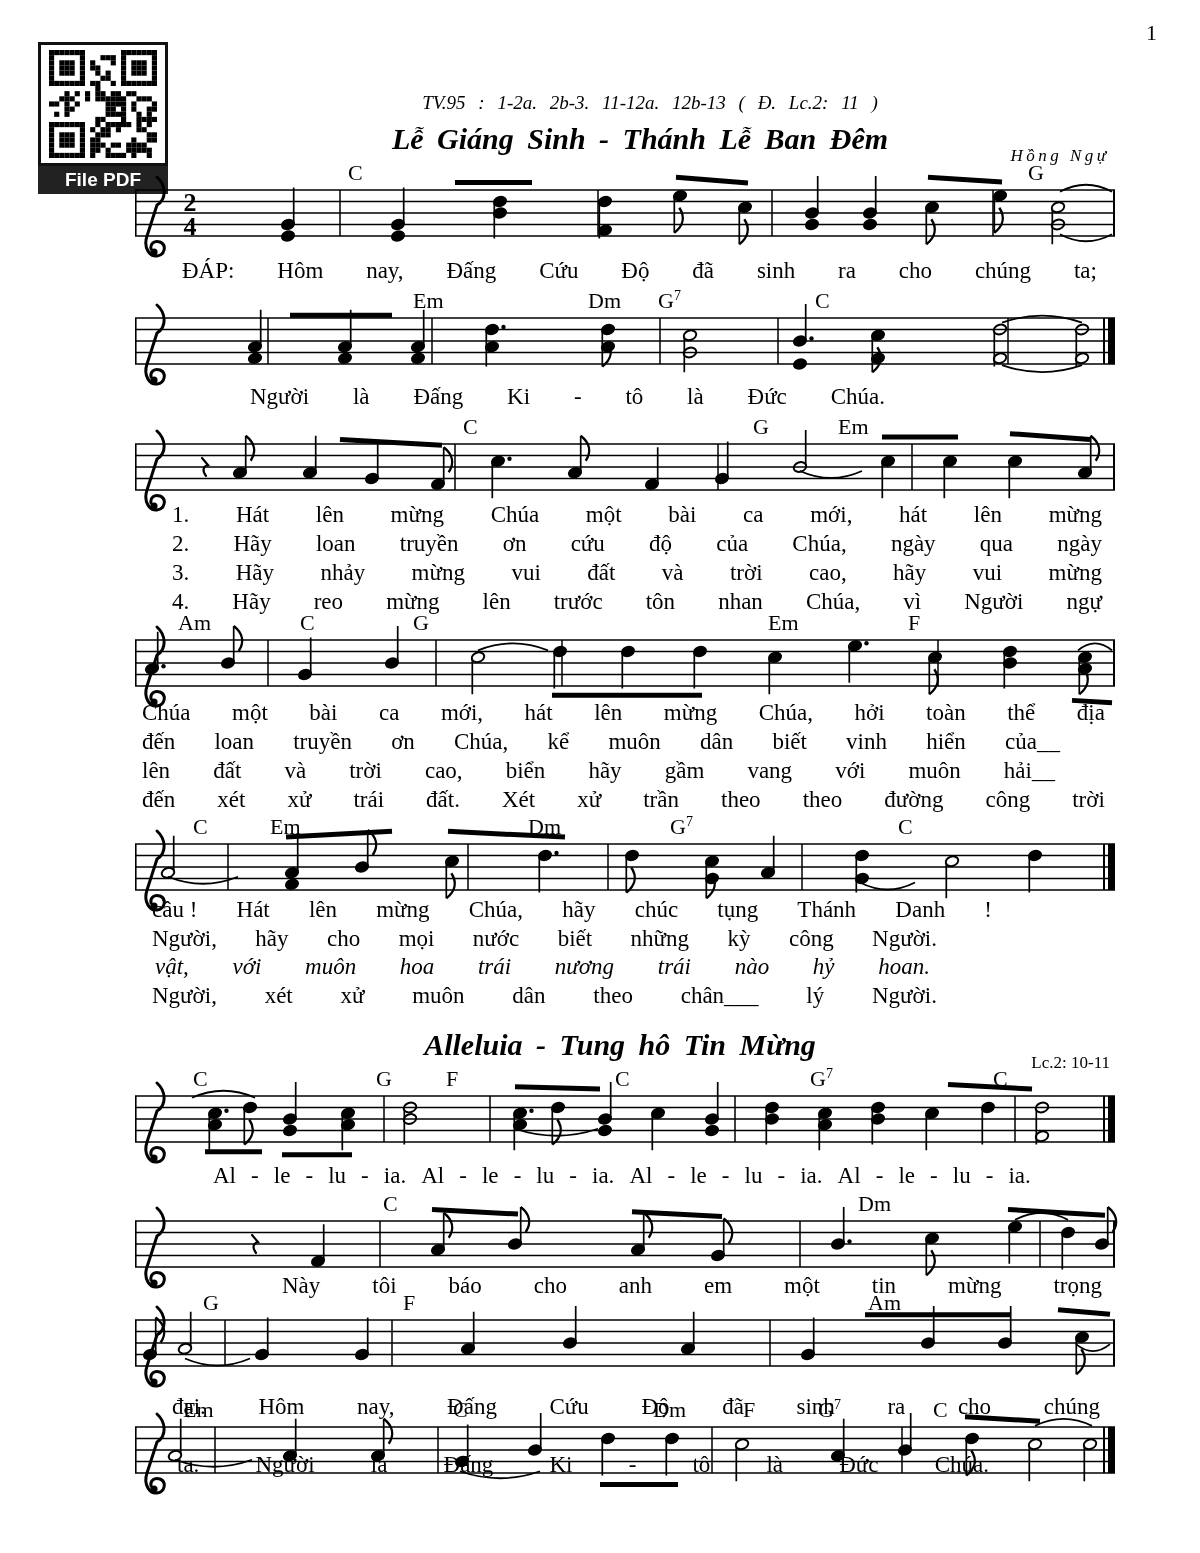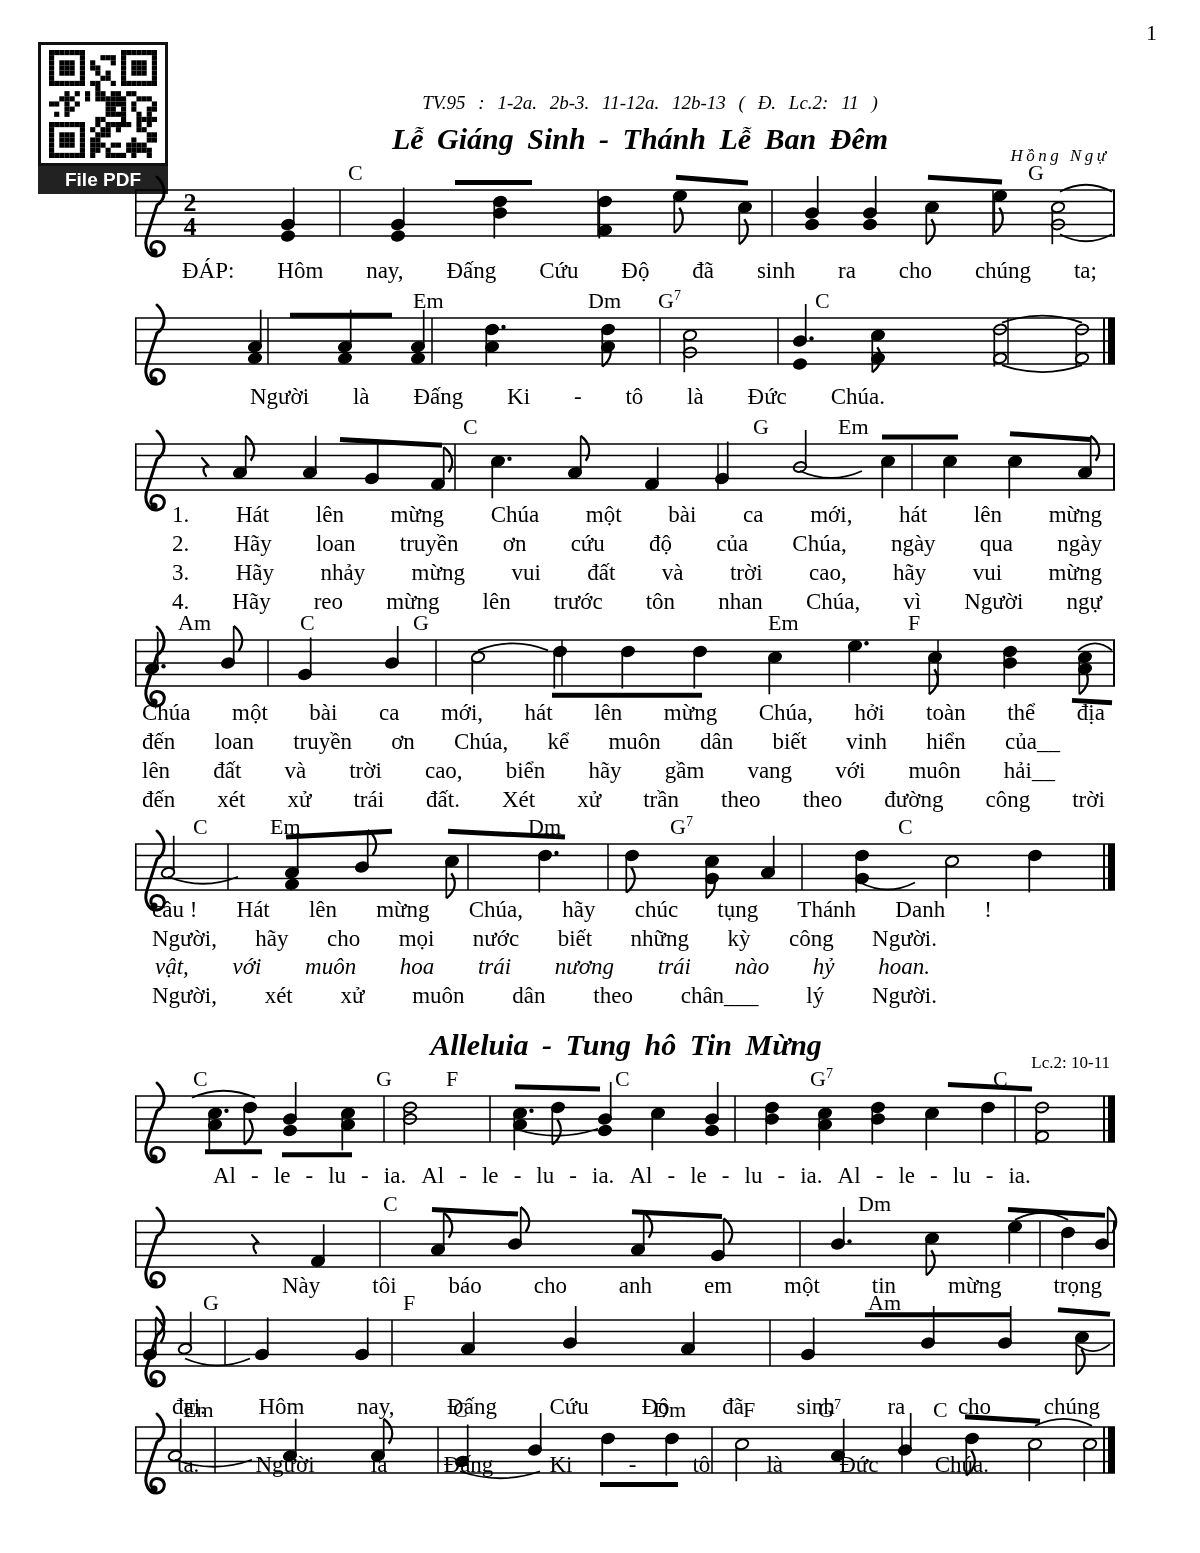--- a/index.html
+++ b/index.html
@@ -10,21 +10,21 @@
   .abs{position:absolute;}
   
   .page-number{left:1146px;top:20px;font-size:22px;}
   .title-wrap{left:160px;top:34px;width:960px;text-align:center;}
   .main-title{font-size:47px;font-weight:bold;letter-spacing:13px;word-spacing:16px;}
   .subtitle-wrap{left:160px;top:92px;width:980px;text-align:center;}
   .subtitle{font-size:19px;font-style:italic;word-spacing:8px;}
   .section-title-wrap{left:160px;top:122px;width:960px;text-align:center;}
   .section-title{font-size:30px;font-weight:bold;font-style:italic;word-spacing:6px;}
   .composer{left:980px;top:146px;width:160px;font-size:17px;font-style:italic;letter-spacing:3.5px;text-align:center;}
-  .alleluia-title-wrap{left:166px;top:1028px;width:920px;text-align:center;}
+  .alleluia-title-wrap{left:160px;top:1028px;width:920px;text-align:center;}
   .gospel-ref{left:960px;top:1053px;width:150px;font-size:17px;text-align:right;}
   
   .qr-box{left:38px;top:42px;width:130px;height:124px;border:3px solid #111;background:#fff;
           box-sizing:border-box;display:flex;align-items:center;justify-content:center;cursor:pointer;}
   .qr-label{left:38px;top:166px;width:130px;height:28px;background:#222;color:#fff;
             font-family:"Liberation Sans","DejaVu Sans",sans-serif;font-weight:bold;font-size:19px;
             display:flex;align-items:center;justify-content:center;box-sizing:border-box;cursor:pointer;}
   
   .staff-svg{position:absolute;left:0;overflow:visible;}
   .chord{position:absolute;font-size:22px;line-height:1;}

